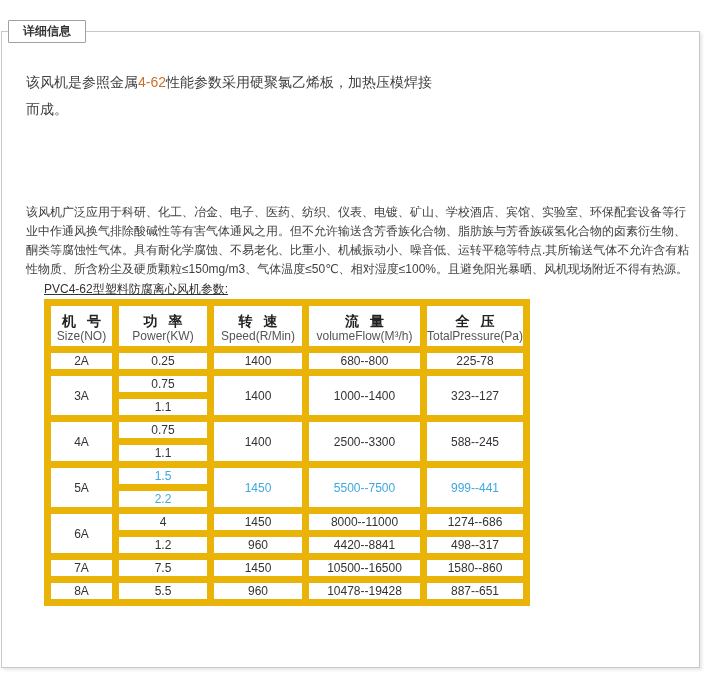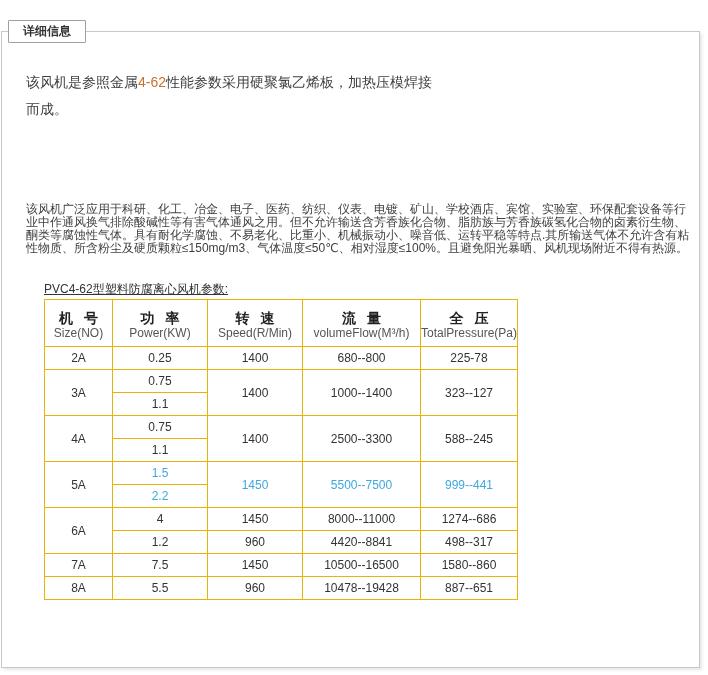--- a/index.html
+++ b/index.html
@@ -32,36 +32,36 @@
   .intro {
     position: absolute; left: 24px; top: 23px;
     width: 416px;
     font-size: 14px; line-height: 27px;
     color: #3f3f3f;
   }
   .intro .accent { color: #c8702d; margin-top: 24px; }
   .description {
     position: absolute; left: 24px; top: 159px;
     width: 668px;
-    font-size: 12px; line-height: 13px;
+    font-size: 12px; line-height: 19px;
     color: #3f3f3f;
   }
   .table-title {
     position: absolute; left: 42px; top: 249px;
     font-size: 12px; color: #333333;
     text-decoration: underline;
   }
   table.params {
     position: absolute; left: 42px; top: 267px;
     border-collapse: collapse;
     table-layout: fixed;
     font-size: 12px; color: #333333;
   }
   table.params td {
-    border: 1px solid #eab308;
+    border: 7px solid #eab308;
     text-align: center;
     vertical-align: middle;
     height: 23px;
     padding: 0;
     background: #ffffff;
   }
   td.c1 { width: 68px; }
   td.c2 { width: 95px; }
   td.c3 { width: 95px; }
   td.c4 { width: 118px; }

